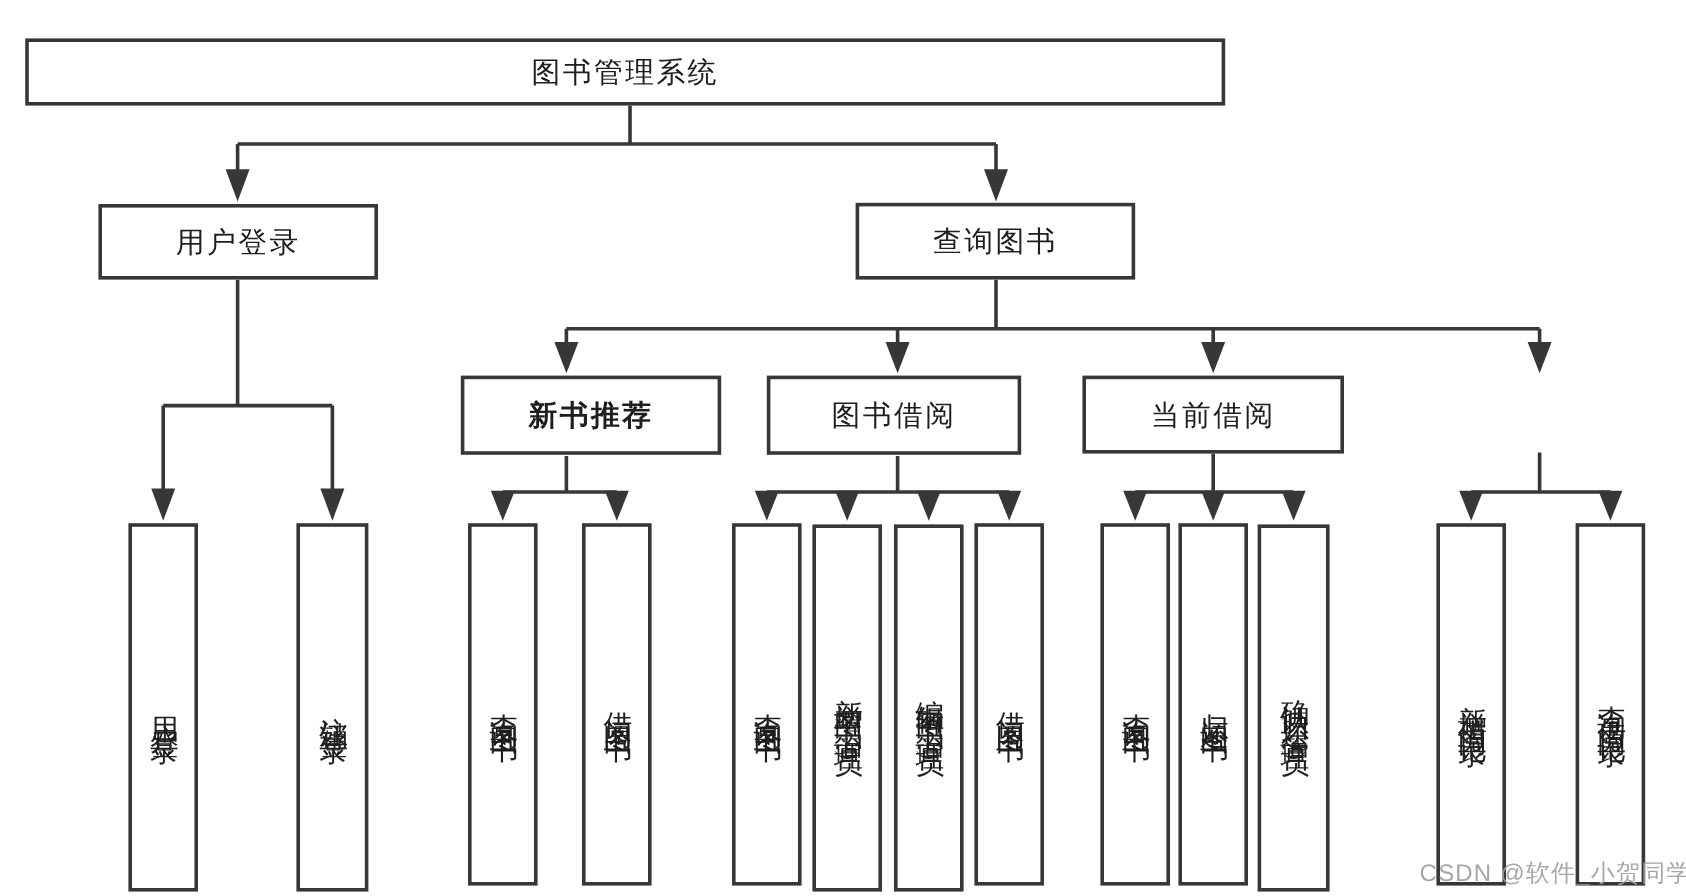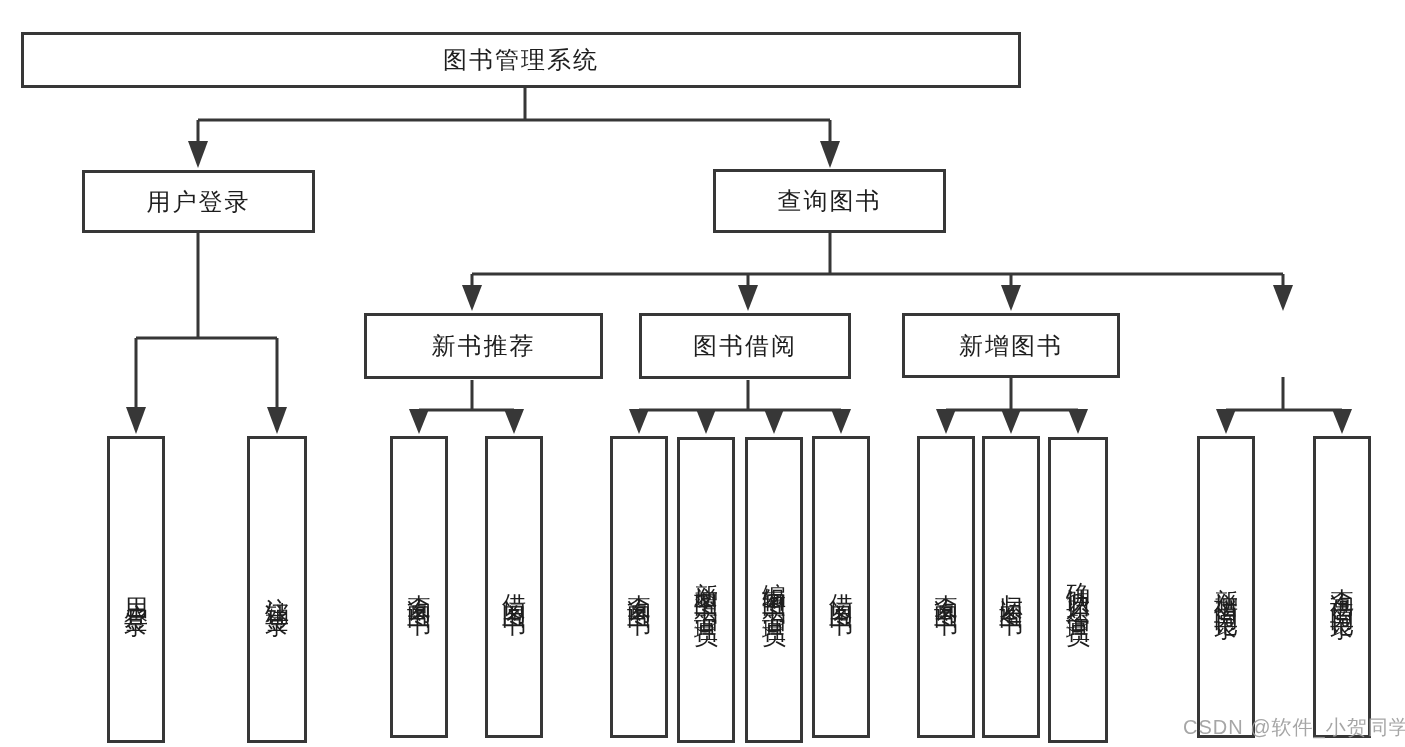--- a/index.html
+++ b/index.html
@@ -97,23 +97,23 @@
       <polygon stroke="none" points="1216,409 1236,409 1226,434"></polygon>
       <polygon stroke="none" points="1332,409 1352,409 1342,434"></polygon>
     </g>
   </svg>
 
   <div class="node hnode" style="left:21px; top:12px; width:1000px; height:56px;margin-top:20px;">图书管理系统</div>
 
   <div class="node hnode" style="left:82px; top:170px; width:233px; height:63px;">用户登录</div>
   <div class="node hnode" style="left:713px; top:169px; width:233px; height:64px;">查询图书</div>
 
-  <div class="node hnode" style="left:364px; top:313px; width:239px; height:66px;">新书推荐</div>
+  <div class="node hnode" style="left:384px; top:313px; width:217px; height:66px;font-weight:bold;">新书推荐</div>
   <div class="node hnode" style="left:639px; top:313px; width:212px; height:66px;">图书借阅</div>
-  <div class="node hnode" style="left:902px; top:313px; width:218px; height:65px;">新增图书</div>
+  <div class="node hnode" style="left:902px; top:313px; width:218px; height:65px;">当前借阅</div>
 
   <div class="node vnode" style="left:107px; top:436px; width:58px; height:307px;">
       <span>用户登录</span>
     </div>
   <div class="node vnode" style="left:247px; top:436px; width:60px; height:307px;">
       <span>注销登录</span>
     </div>
 
   <div class="node vnode" style="left:390px; top:436px; width:58px; height:302px;">
       <span>查询图书</span>

